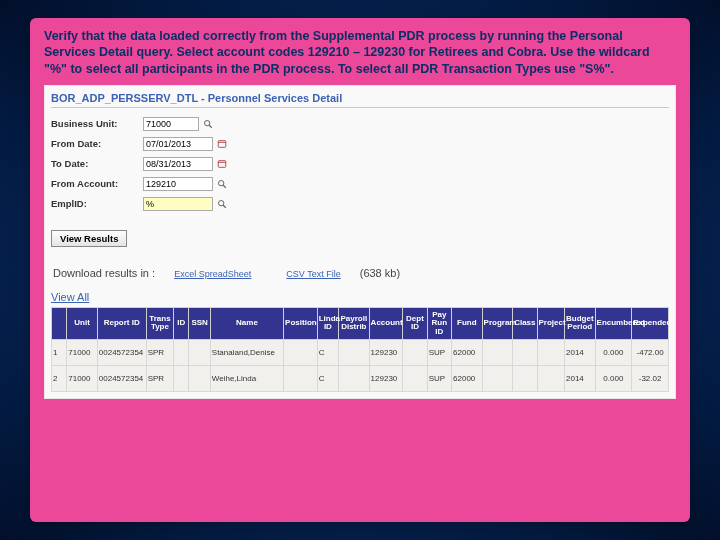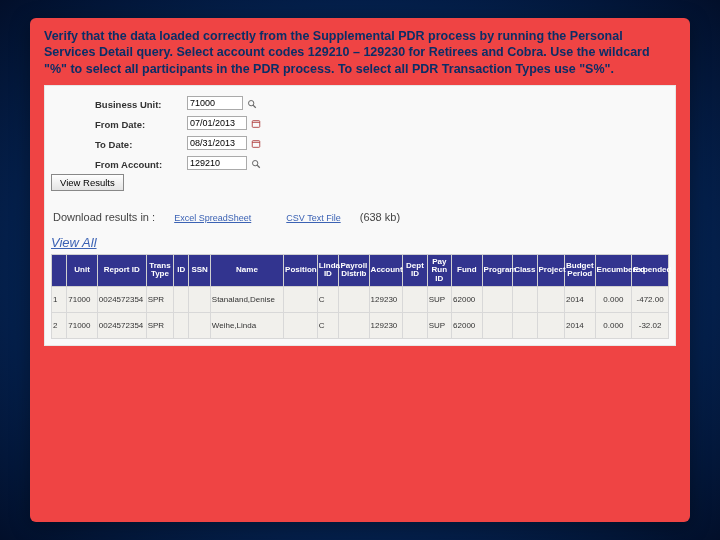--- a/index.html
+++ b/index.html
@@ -11,21 +11,21 @@
     height: 540px;
     overflow: hidden;
     position: relative;
   }
   .slide {
     position: absolute;
     top: 18px;
     left: 30px;
     right: 30px;
     bottom: 18px;
-    background: #ef4444;
+    background: #ec4899;
     border-radius: 6px;
     box-shadow: 0 4px 20px rgba(0,0,0,.35);
     padding: 10px 14px;
   }
   .instruction {
     font-family: "Trebuchet MS", Arial, sans-serif;
     font-size: 12.5px;
     font-weight: 700;
     color: #0b2e66;
     line-height: 1.3;
@@ -41,77 +41,76 @@
   .app-title {
     color: #3b62b4;
     font-weight: 700;
     border-bottom: 1px solid #c8c8c8;
     padding: 2px 0 3px 0;
     font-size: 11px;
     margin-bottom: 6px;
   }
   .form-row {
     display: flex;
-    align-items: flex-end;
+    align-items: center;
     height: 20px;
-    margin-left: 44px;
   }
   .form-label {
     width: 92px;
     font-weight: 700;
     font-size: 9.5px;
   }
   .form-input {
     font-size: 9px;
     height: 14px;
     border: 1px solid #aaa;
     padding: 0 2px;
     background: #fff;
   }
   .w-short { width: 56px; }
-  .w-med { width: 60px; }
+  .w-med { width: 70px; }
   .hl { background: #fffec2; }
   .icon {
     display: inline-block;
     width: 12px;
     height: 12px;
     line-height: 12px;
     text-align: center;
     font-size: 9px;
     color: #555;
     margin-left: 3px;
   }
   .lookup svg { width:10px; height:10px; vertical-align:middle; }
   .cal svg { width:10px; height:10px; vertical-align:middle; }
   .view-results {
-    margin-top: 4px;
+    margin-top: 16px;
     border: 1px solid #888;
     background: linear-gradient(#fefefe,#e4e4e4);
     font-size: 9.5px;
     padding: 2px 8px;
     cursor: pointer;
+    font-weight: bold;
   }
   .download {
     margin: 20px 0 12px 2px;
     font-size: 11px;
     color: #444;
   }
   .download .link {
     color: #3b62b4;
     text-decoration: underline;
     font-size: 9px;
     margin: 0 16px;
     cursor: pointer;
   }
   .viewall {
     color: #3b62b4;
     text-decoration: underline;
-    font-size: 13px;
+    font-size: 11px;
     cursor: pointer;
-    font-style: italic;
   }
   table.results {
     width: 100%;
     border-collapse: collapse;
     margin-top: 4px;
     table-layout: fixed;
   }
   table.results th {
     background: #32348f;
     color: #fff;
@@ -133,20 +132,21 @@
   .num { text-align: center; }
 </style>
 </head>
 <body>
 
 <div class="slide">
 
   <div class="instruction">Verify that the data loaded correctly from the Supplemental PDR process by running the Personal Services Detail query. Select account codes 129210 – 129230 for Retirees and Cobra. Use the wildcard "%" to select all participants in the PDR process. To select all PDR Transaction Types use "S%".</div>
 
   <div class="app">
+    <div class="app-title">BOR_ADP_PERSSERV_DTL - Personnel Services Detail</div>
 
     <div class="form-row">
         <span class="form-label">Business Unit:</span>
         <input class="form-input w-short" value="71000" style="">
         <span class="icon lookup"><svg viewBox="0 0 12 12">
             <circle cx="5" cy="5" r="3.2" fill="none" stroke="#666" stroke-width="1.2"></circle>
             <line x1="7.5" y1="7.5" x2="10.5" y2="10.5" stroke="#666" stroke-width="1.4"></line>
           </svg></span>
       </div>
 
@@ -171,20 +171,28 @@
     <div class="form-row">
         <span class="form-label">From Account:</span>
         <input class="form-input w-med" value="129210" style="">
         <span class="icon lookup"><svg viewBox="0 0 12 12">
             <circle cx="5" cy="5" r="3.2" fill="none" stroke="#666" stroke-width="1.2"></circle>
             <line x1="7.5" y1="7.5" x2="10.5" y2="10.5" stroke="#666" stroke-width="1.4"></line>
           </svg></span>
       </div>
 
 
+    <div class="form-row">
+        <span class="form-label">EmplID:</span>
+        <input class="form-input w-med hl" value="%" style="">
+        <span class="icon lookup"><svg viewBox="0 0 12 12">
+            <circle cx="5" cy="5" r="3.2" fill="none" stroke="#666" stroke-width="1.2"></circle>
+            <line x1="7.5" y1="7.5" x2="10.5" y2="10.5" stroke="#666" stroke-width="1.4"></line>
+          </svg></span>
+      </div>
 
 
     <button class="view-results">View Results</button>
 
     <div class="download">
       <span>Download results in :</span>
       <span class="link">Excel SpreadSheet</span>
       <span class="link">CSV Text File</span>
       <span>(638 kb)</span>
     </div>

